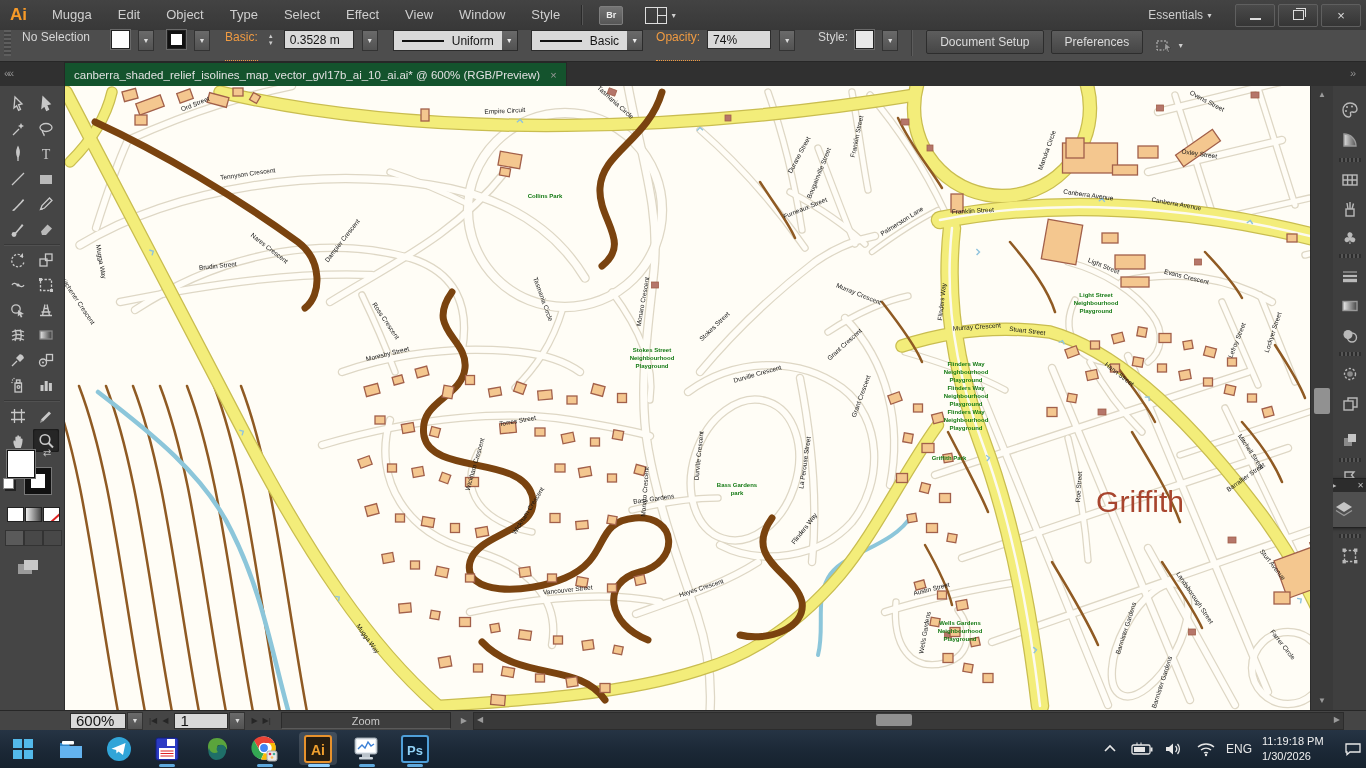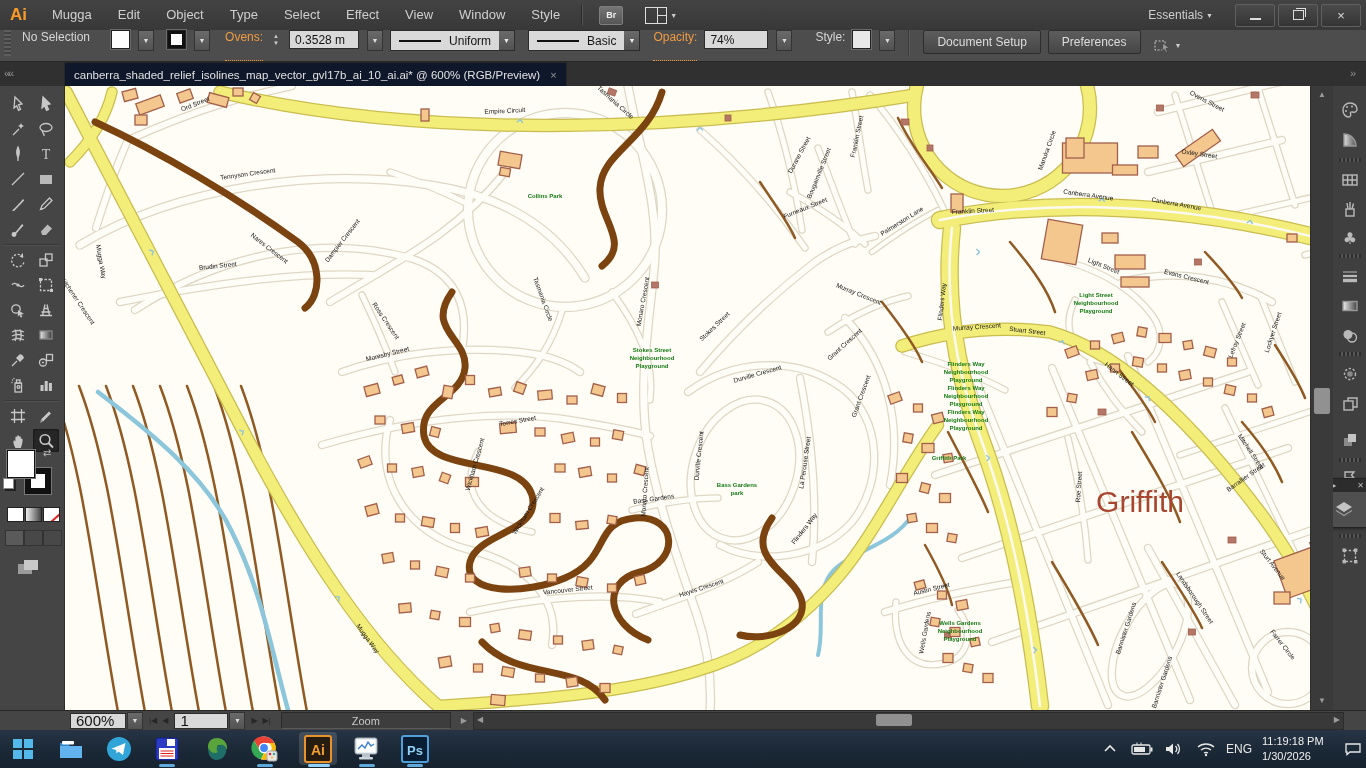--- a/index.html
+++ b/index.html
@@ -45,21 +45,21 @@
   .combo .pline{width:42px;height:2px;background:#111;margin:0 8px}
   .combo .ddk{width:15px;height:100%;background:linear-gradient(#6a6a6a,#525252);color:#eee;font-size:7px;
               display:flex;align-items:center;justify-content:center;margin-left:8px}
   .olink{color:#f09b42;border-bottom:1px dotted #f09b42;padding-bottom:1px}
   .pbtn{height:22px;padding:0 13px;background:linear-gradient(#5d5d5d,#464646);border:1px solid #2d2d2d;
         border-radius:2px;color:#dcdcdc;display:flex;align-items:center;font-size:12px}
   .vsep{width:1px;height:26px;background:#3a3a3a;border-right:1px solid #5c5c5c;margin:0 6px}
   
   #tabbar{left:0;top:62px;width:1366px;height:24px;background:#303030;border-bottom:1px solid #222}
   .dockchev{color:#8f8f8f;font-size:11px;letter-spacing:-2px}
-  #doctab{left:64px;top:62px;height:24px;background:#0f172a;border:1px solid #272727;border-bottom:none;
+  #doctab{left:64px;top:62px;height:24px;background:#14532d;border:1px solid #272727;border-bottom:none;
           display:flex;align-items:center;padding:0 9px;color:#e0e0e0;font-size:11.5px;box-sizing:border-box}
   #tabclose{margin-left:10px;color:#9a9a9a;font-size:11px}
   
   #toolbar{left:0;top:86px;width:64px;height:644px;background:#454545;border-right:1px solid #2c2c2c}
   .tcell{position:absolute;width:26px;height:23px;display:flex;align-items:center;justify-content:center}
   .tcell svg{stroke:#c8c8c8;fill:none;stroke-width:1.3px}
   .tactive{background:#262626;border-radius:2px;box-shadow:inset 0 0 2px #000}
   .tsep{position:absolute;left:4px;width:56px;height:1px;background:#383838;border-bottom:1px solid #515151}
   
   #dock{left:1332px;top:86px;width:34px;height:644px;background:#3f3f3f;border-left:1px solid #2b2b2b}
@@ -138,28 +138,28 @@
   </span>
 </div>
 
 <div class="abs" id="controlbar">
   <span class="grip"></span>
   <span style="margin-right:14px">No Selection</span>
   <span class="swF"></span>
     <span class="dd">▼</span>
   <span class="swS" style="margin-left:6px"></span>
     <span class="dd">▼</span>
-  <span class="olink" style="margin-left:8px">Ovens:</span>
+  <span class="olink" style="margin-left:8px">Basic:</span>
   <span class="spin">
       <span>▲</span>
       <span>▼</span>
     </span>
   <span class="fieldL" style="width:58px">0.3528 m</span>
     <span class="dd">▼</span>
-  <span class="combo" style="margin-left:0">
+  <span class="combo" style="margin-left:8px">
     <span class="pline"></span>
       <span>Uniform</span>
       <span class="ddk">▼</span>
   </span>
   <span class="combo" style="margin-left:6px">
     <span class="pline"></span>
       <span>Basic</span>
       <span class="ddk">▼</span>
   </span>
   <span class="olink" style="margin-left:6px">Opacity:</span>

